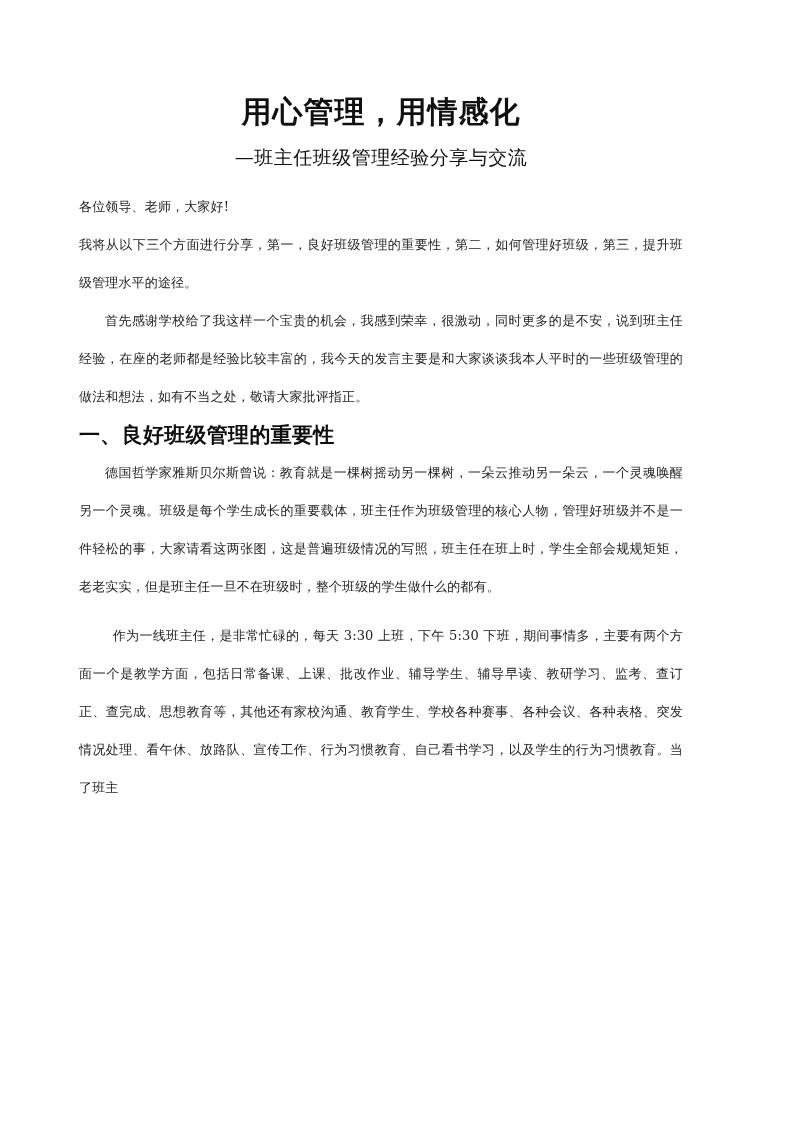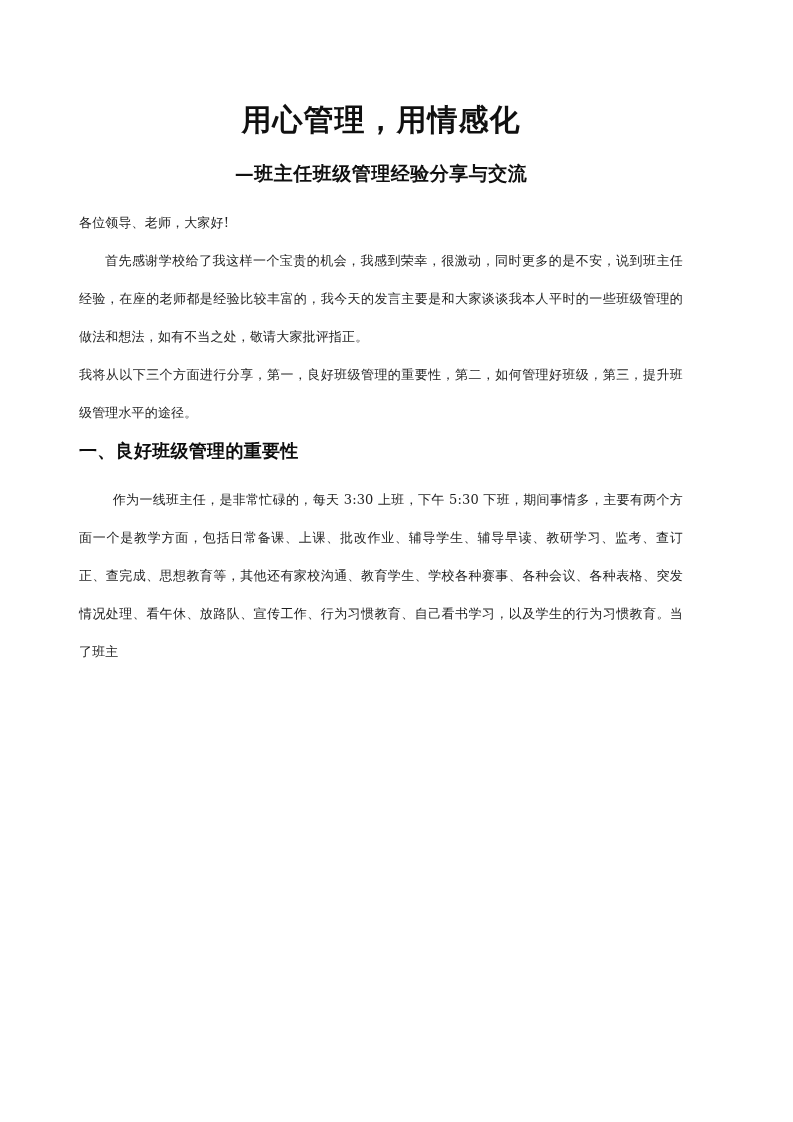--- a/index.html
+++ b/index.html
@@ -27,29 +27,29 @@
     left: 79px;
     top: 0;
     width: 604px;
   }
   .doc-title {
     font-size: 30px;
     line-height: 40px;
     font-weight: 600;
     text-align: center;
     letter-spacing: 1px;
-    margin: 8px;
+    margin: 0;
     padding-top: 92px;
     color: #101010;
     font-family: "DejaVu Serif", "Liberation Serif", serif;
   }
   .doc-subtitle {
     font-size: 19px;
     line-height: 30px;
-    font-weight: 700;
+    font-weight: 400;
     text-align: center;
     letter-spacing: 0.5px;
     margin: 0;
     padding-top: 10px;
     color: #101010;
   }
   .para {
     font-size: 13px;
     line-height: 38px;
     margin: 0;
@@ -57,44 +57,45 @@
     text-justify: inter-character;
     color: #1e1e1e;
     letter-spacing: 0.15px;
   }
   .para.first-line-0 { text-indent: 0; }
   .para.first-line-2 { text-indent: 2em; }
   .para.first-line-25 { text-indent: 2.6em; }
   .para.gap-top-salutation { margin-top: 16px; }
   .para.gap-top-big { margin-top: 11px; }
   .section-heading {
-    font-size: 18px;
+    font-size: 21px;
     line-height: 38px;
     font-weight: 700;
     margin: 0;
     text-indent: 0;
     color: #0d0d0d;
     letter-spacing: 0.3px;
   }
 </style>
 </head>
 <body>
 
 <div class="page">
   <div class="content">
 
     <h1 class="doc-title">用心管理，用情感化</h1>
 
     <h2 class="doc-subtitle">—班主任班级管理经验分享与交流</h2>
 
     <p class="para first-line-0 gap-top-salutation">各位领导、老师，大家好!</p>
 
+    <p class="para first-line-0">我将从以下三个方面进行分享，第一，良好班级管理的重要性，第二，如何管理好班级，第三，提升班级管理水平的途径。</p>
+
     <p class="para first-line-2">首先感谢学校给了我这样一个宝贵的机会，我感到荣幸，很激动，同时更多的是不安，说到班主任经验，在座的老师都是经验比较丰富的，我今天的发言主要是和大家谈谈我本人平时的一些班级管理的做法和想法，如有不当之处，敬请大家批评指正。</p>
-
-    <p class="para first-line-0">我将从以下三个方面进行分享，第一，良好班级管理的重要性，第二，如何管理好班级，第三，提升班级管理水平的途径。</p>
 
     <h3 class="section-heading">一、良好班级管理的重要性</h3>
 
+    <p class="para first-line-2">德国哲学家雅斯贝尔斯曾说：教育就是一棵树摇动另一棵树，一朵云推动另一朵云，一个灵魂唤醒另一个灵魂。班级是每个学生成长的重要载体，班主任作为班级管理的核心人物，管理好班级并不是一件轻松的事，大家请看这两张图，这是普遍班级情况的写照，班主任在班上时，学生全部会规规矩矩，老老实实，但是班主任一旦不在班级时，整个班级的学生做什么的都有。</p>
 
     <p class="para first-line-25 gap-top-big">作为一线班主任，是非常忙碌的，每天 3:30 上班，下午 5:30 下班，期间事情多，主要有两个方面一个是教学方面，包括日常备课、上课、批改作业、辅导学生、辅导早读、教研学习、监考、查订正、查完成、思想教育等，其他还有家校沟通、教育学生、学校各种赛事、各种会议、各种表格、突发情况处理、看午休、放路队、宣传工作、行为习惯教育、自己看书学习，以及学生的行为习惯教育。当了班主</p>
 
   </div>
 </div>
 
 </body></html>

